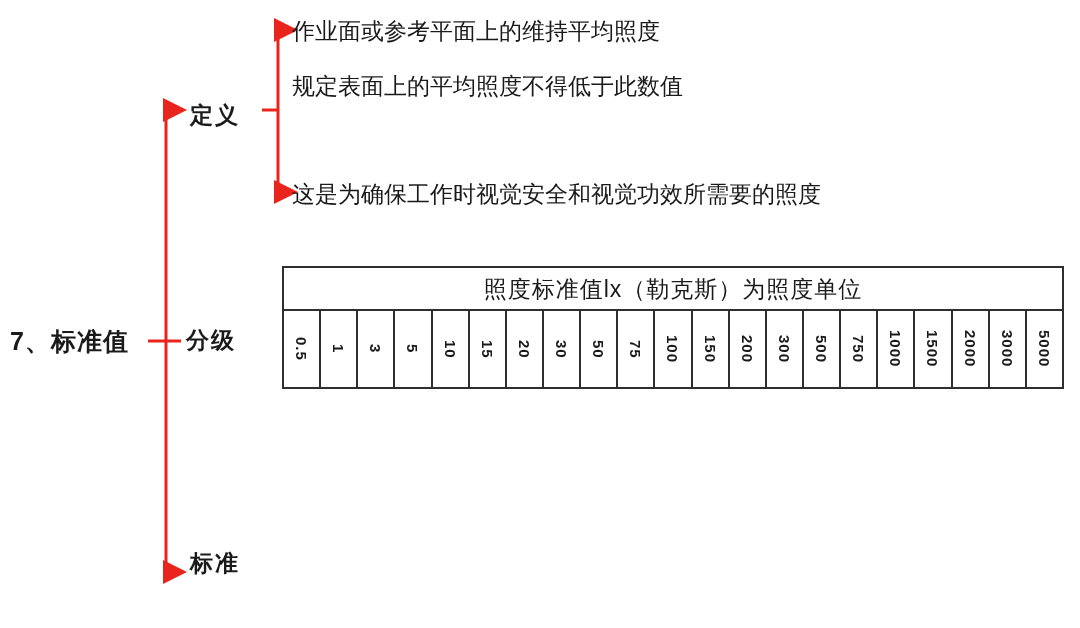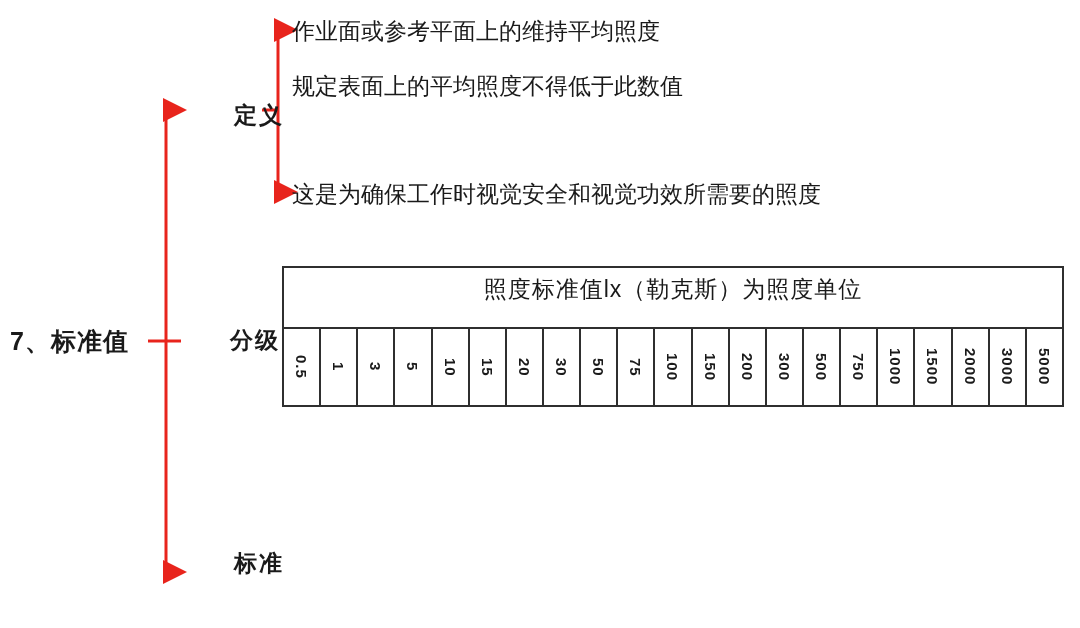--- a/index.html
+++ b/index.html
@@ -36,21 +36,20 @@
     left: 10px;
     top: 325px;
     font-size: 25px;
     font-weight: bold;
     letter-spacing: 1px;
   }
   .branch-label {
     font-size: 23px;
     font-weight: bold;
     letter-spacing: 2px;
-    margin-left: 44px;
   }
   .branch-def  { left: 190px; top: 100px; }
   .branch-grade{ left: 186px; top: 325px; }
   .branch-std  { left: 190px; top: 548px; }
 
   .def-line {
     position: absolute;
     left: 292px;
     font-size: 23px;
     white-space: nowrap;
@@ -66,21 +65,21 @@
     left: 282px;
     top: 266px;
     width: 782px;
     border: 2px solid #2f2f2f;
     box-sizing: border-box;
     background: #fff;
   }
   .scale-title {
     text-align: center;
     font-size: 23px;
-    padding: 6px 0 22px 0;
+    padding: 6px 0 4px 0;
     border-bottom: 2px solid #2f2f2f;
     letter-spacing: 1px;
   }
   .scale-cells {
     display: flex;
     height: 76px;
   }
   .scale-cell {
     flex: 1 1 0;
     border-right: 2px solid #2f2f2f;

